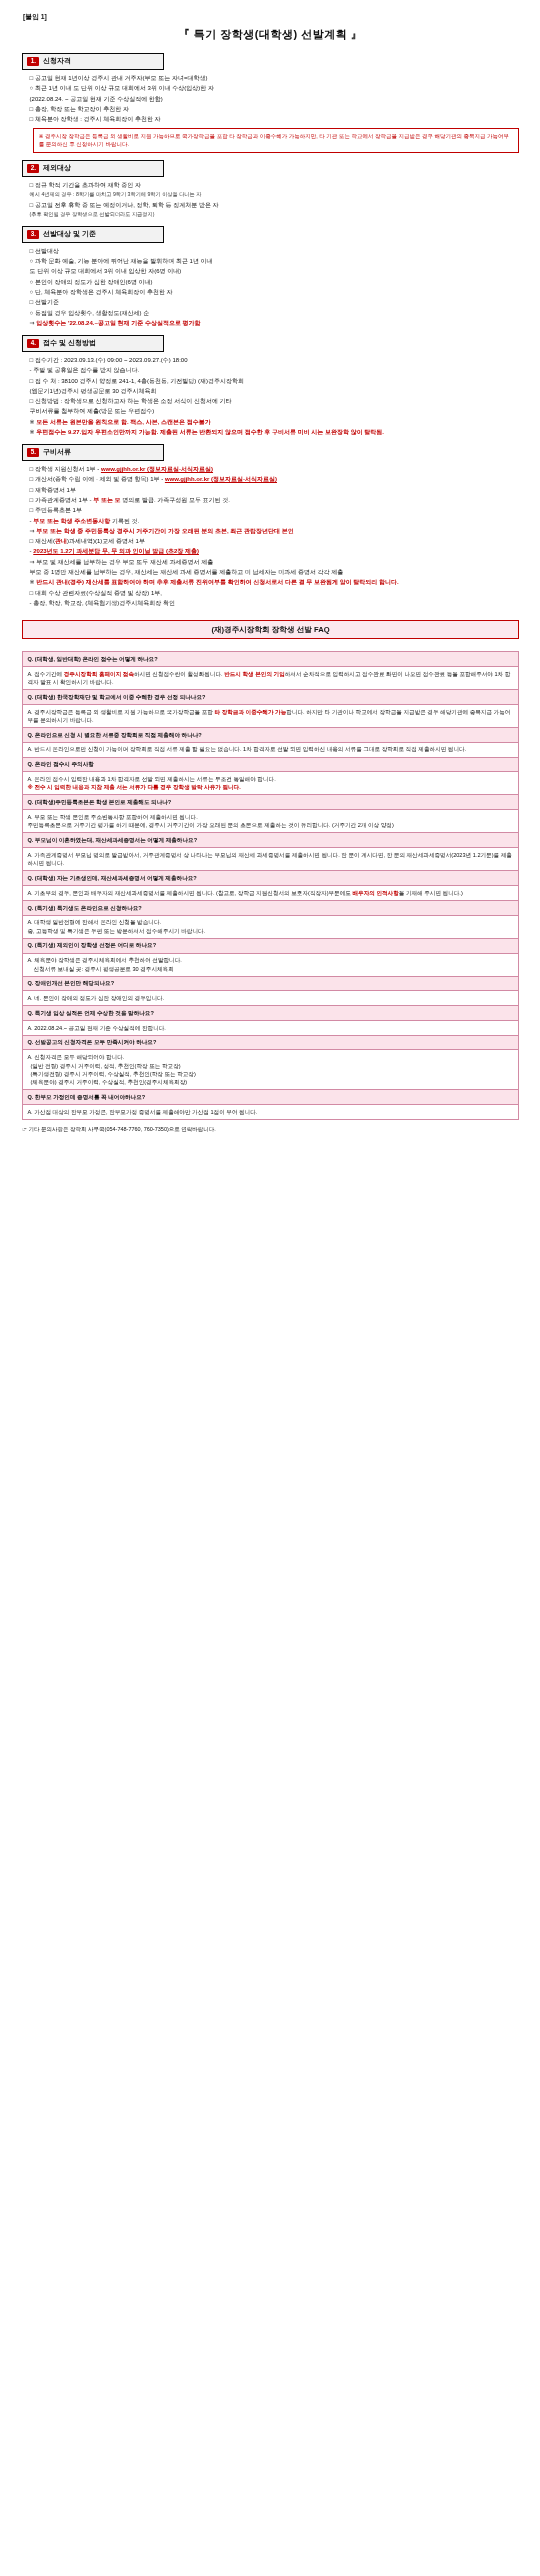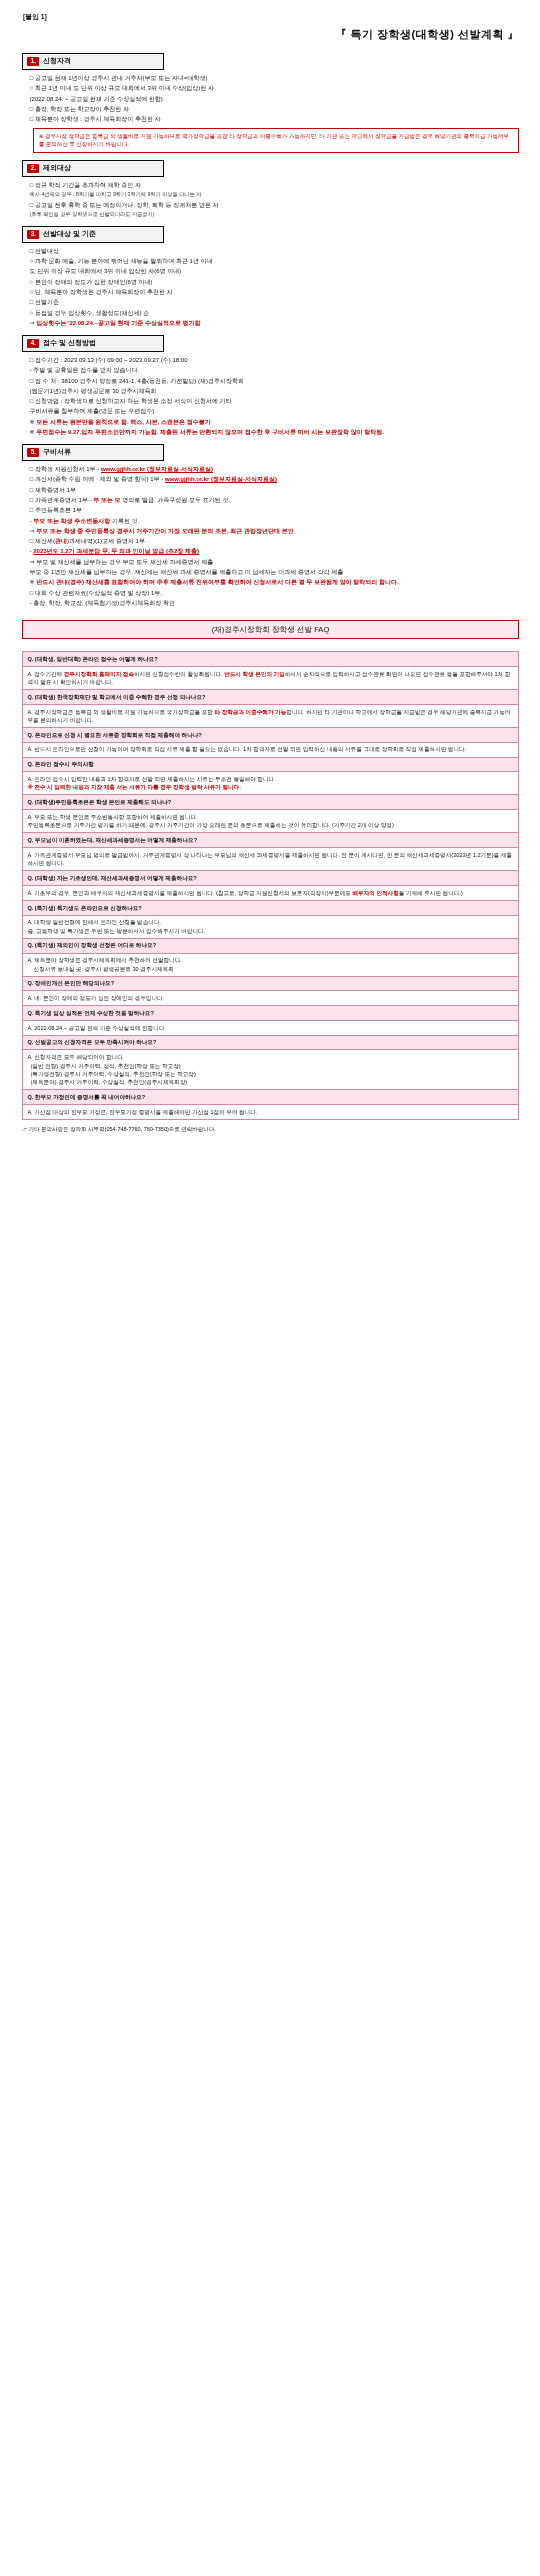--- a/index.html
+++ b/index.html
@@ -18,21 +18,21 @@
   .page {
     width: 541px;
     padding: 9.8px 22px 14px 22px;
   }
   .attach-label {
     font-size: 6.8px;
     font-weight: bold;
     margin: 2.2px 0 5.5px 1.1px;
   }
   .doc-title {
-    text-align: right;
+    text-align: center;
     font-size: 11px;
     font-weight: bold;
     letter-spacing: 0.5px;
     margin: 3.3px 0 9.8px 0;
   }
   
   .sec-head {
     display: flex;
     align-items: center;
     gap: 3.8px;
@@ -77,21 +77,21 @@
     margin: 3.8px 0 3.8px 3.3px;
     font-size: 5.5px;
     line-height: 1.5;
     color: #c00000;
   }
   .note-box .hd::before { content: "※ "; }
   .faq-title-bar {
     border: 1.1px solid #c00000;
     background: #fce9ef;
     text-align: center;
-    font-weight: normal;
+    font-weight: bold;
     font-size: 7.6px;
     padding: 3.3px 0;
     margin: 12px 0 12px 0;
     color: #111;
   }
   table.faq {
     width: 100%;
     border-collapse: collapse;
     margin-top: 0;
   }

